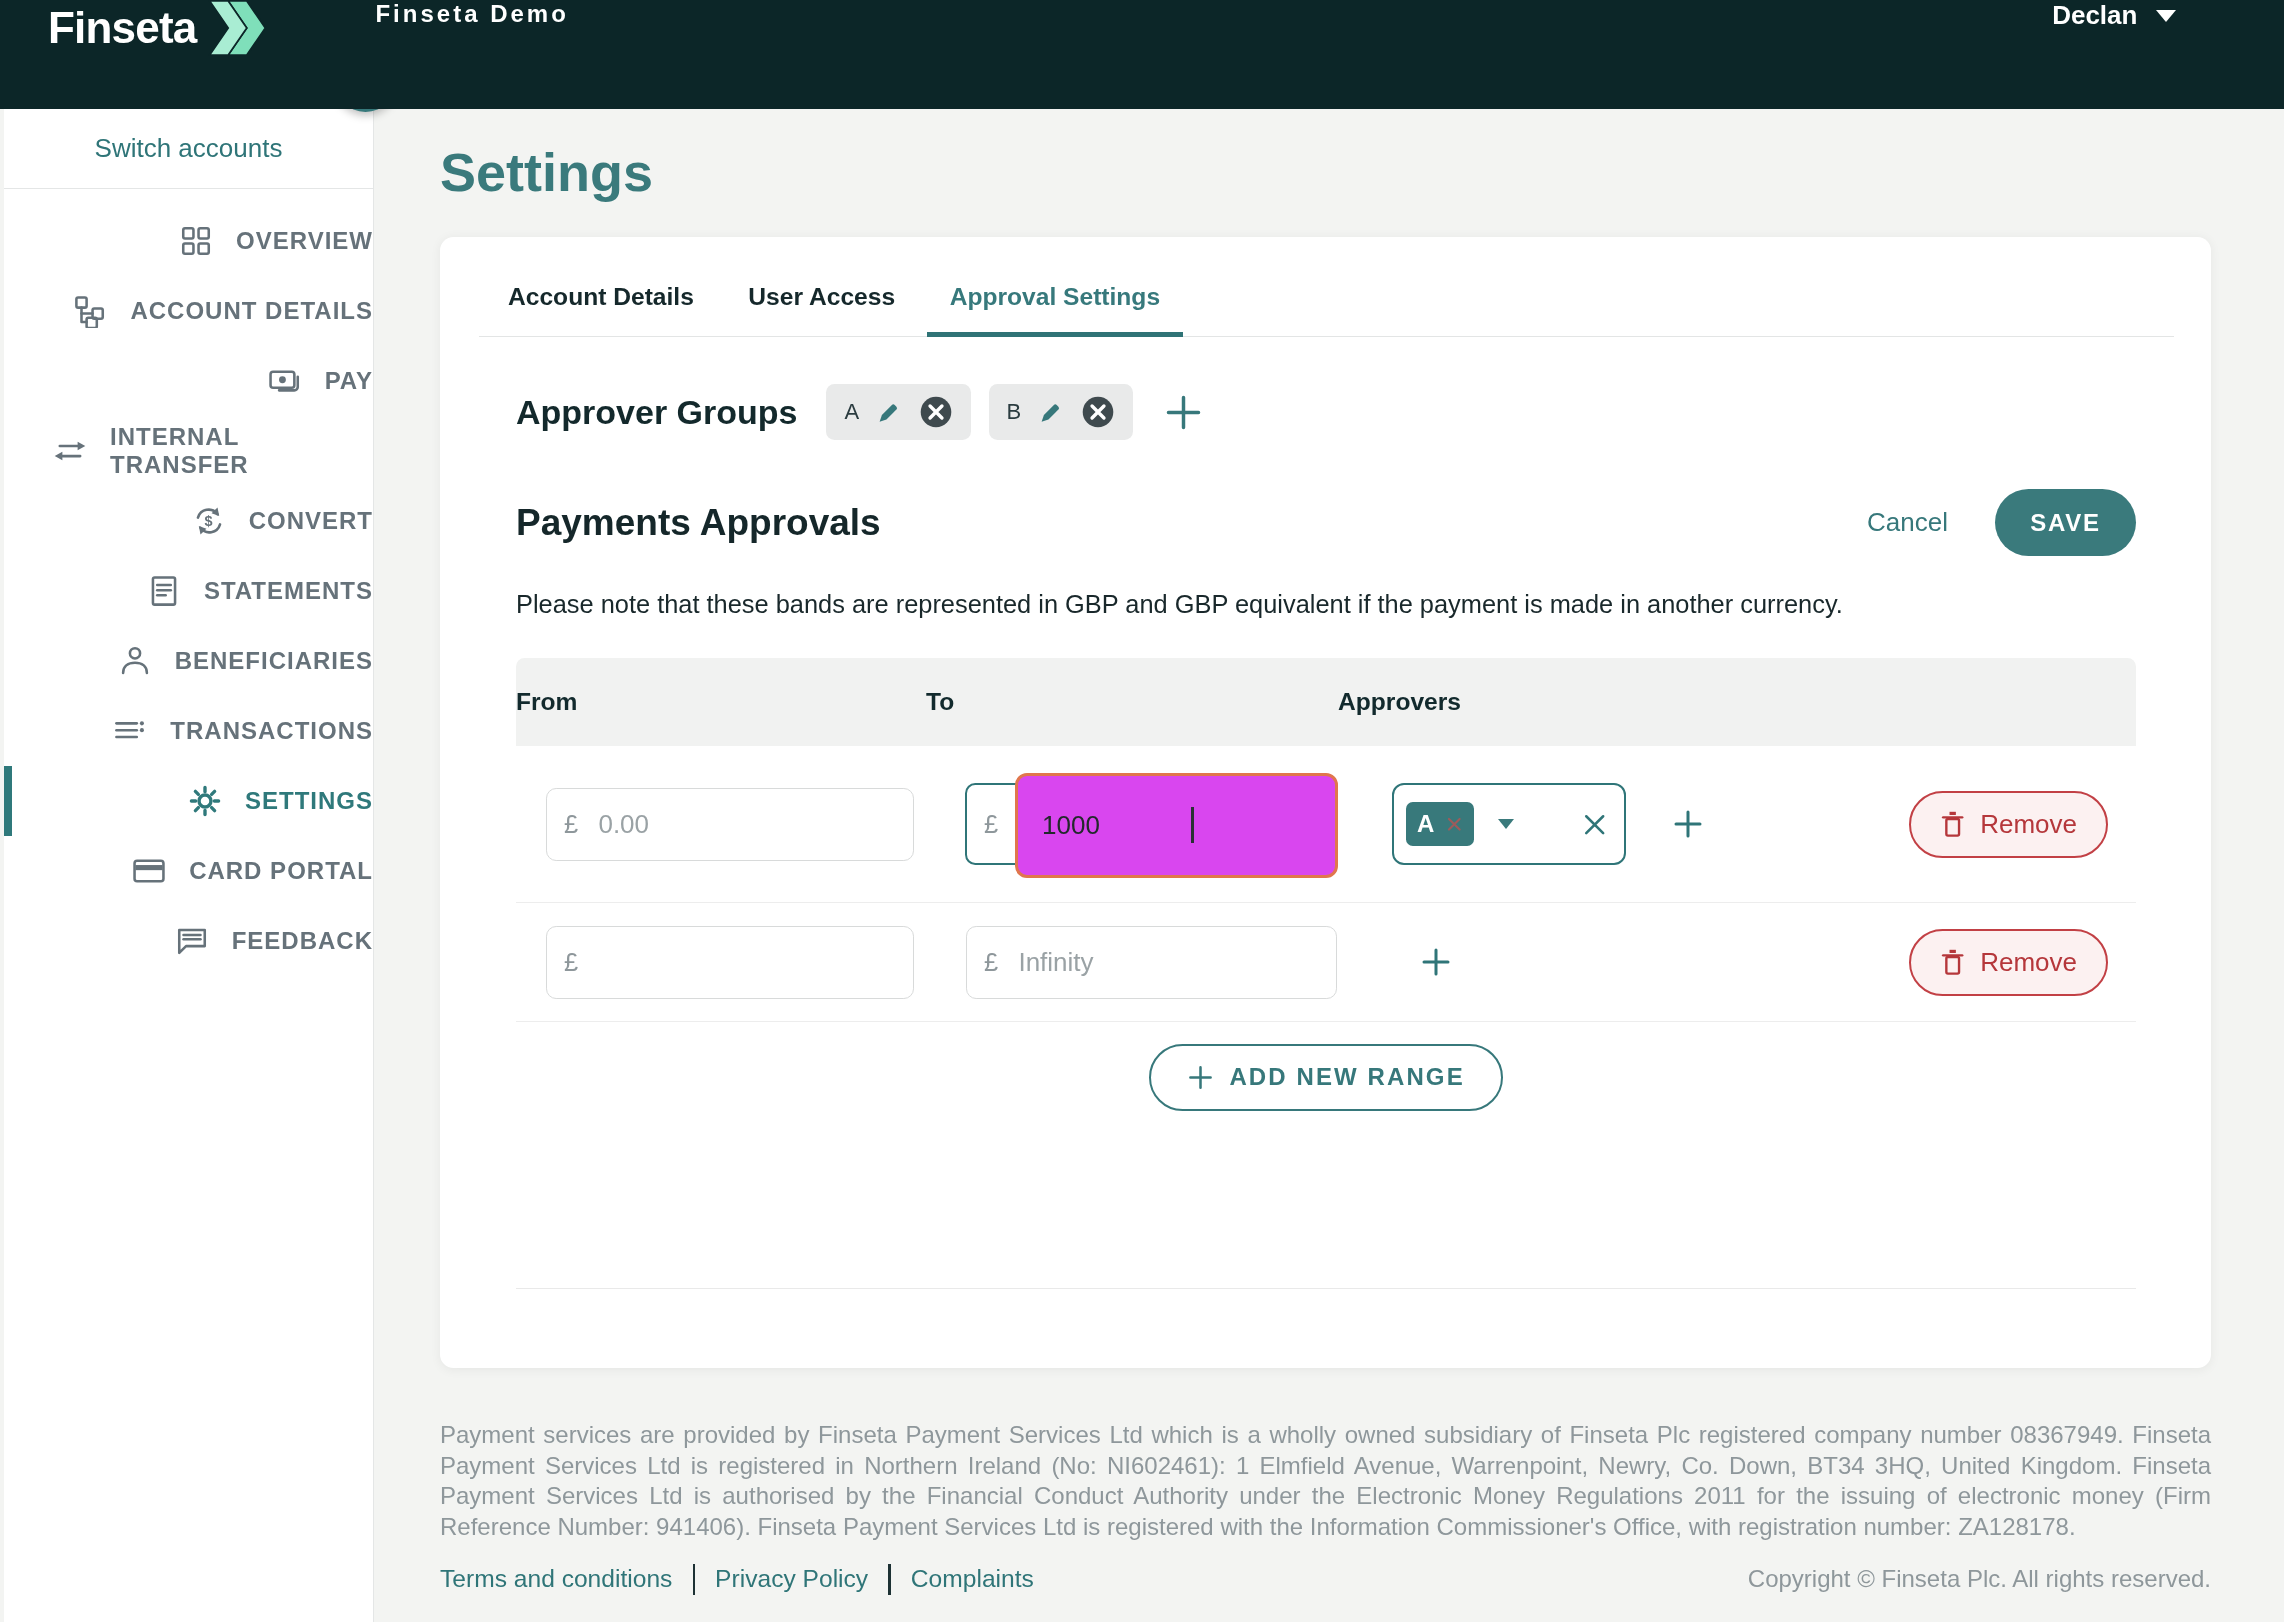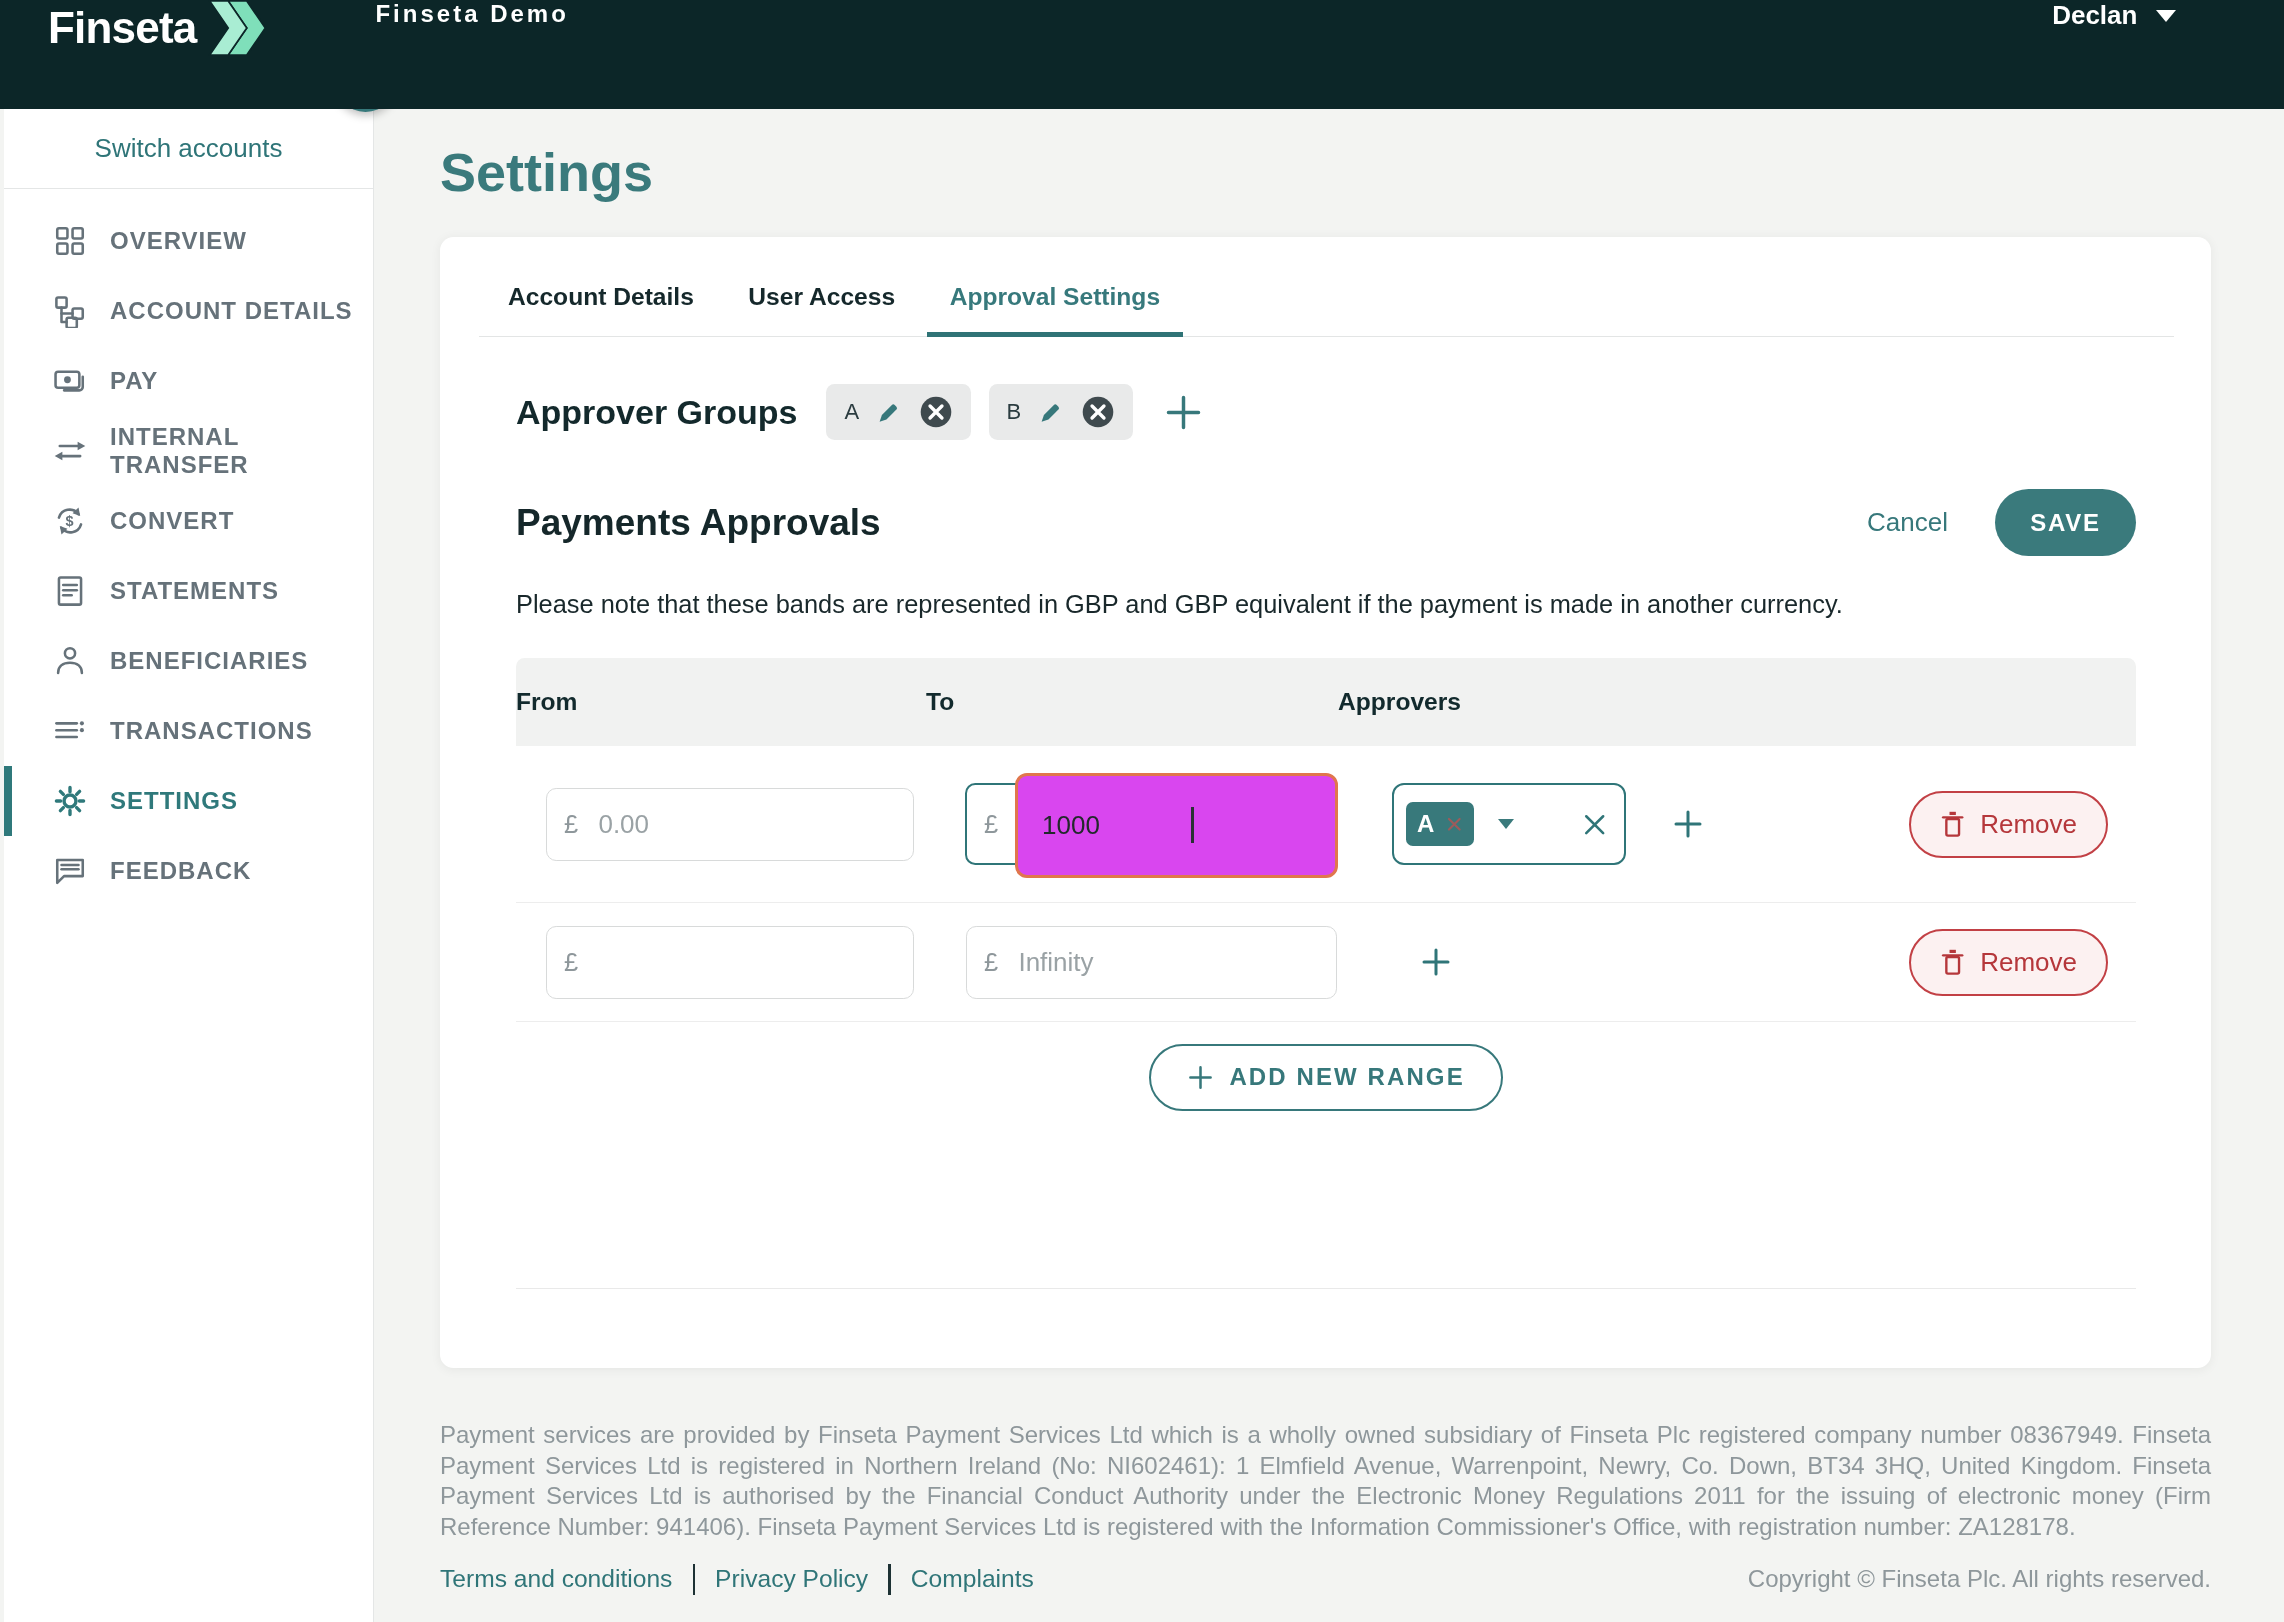--- a/index.html
+++ b/index.html
@@ -23,21 +23,21 @@
   
   .sidebar { position:absolute; top:109px; left:4px; bottom:0; width:370px; background:#fff;
     border-right:0.8px solid #E4E6E6; z-index:5; }
   .switch { height:80px; border-bottom:0.8px solid #E4E6E6; display:flex; align-items:center;
     justify-content:center; font-size:26px; color:#2F7578; cursor:pointer; }
   .collapse { position:absolute; top:49px; left:334px; width:63px; height:63px; border-radius:50%;
     background:#37797B; display:flex; align-items:center; justify-content:center;
     box-shadow:0 3.4px 8.5px rgba(0,0,0,.25); z-index:7; cursor:pointer; }
   .nav { padding-top:17px; }
   .nav-item { position:relative; height:70px; display:flex; align-items:center; padding-left:49px;
-    gap:23px; color:#66727A; font-size:24px; font-weight:600; letter-spacing:1px; cursor:pointer; }
+    gap:23px; color:#66727A; font-size:24px; font-weight:600; letter-spacing:1px; cursor:pointer;justify-content:flex-end; }
   .nav-item svg { width:34px; height:34px; flex:none; stroke:#66727A; fill:none;
     stroke-width:3; stroke-linecap:round; stroke-linejoin:round; }
   .nav-item svg .fillpart { fill:#66727A; stroke:none; }
   .nav-item.active { color:#2F797B; font-weight:700; }
   .nav-item.active svg { stroke:#2F797B; }
   .nav-item.active::before { content:""; position:absolute; left:0; top:0; bottom:0; width:7.6px; background:#2F797B; }
 
   
   .main { position:absolute; left:371px; top:109px; right:0; bottom:0; padding:0 73px 0 69px; }
   .page-title { margin-top:32px; font-size:54px; font-weight:700; color:#3A7A7C; }
@@ -217,20 +217,27 @@
     </div>
     <div class="nav-item active">
       <svg viewBox="0 0 40 40" style="stroke-width:4">
         <circle cx="20" cy="20" r="7"></circle>
         <path d="M31 20 H36 M27.8 27.8 L31.3 31.3 M20 31 V36 M12.2 27.8 L8.7 31.3 M9 20 H4 M12.2 12.2 L8.7 8.7 M20 9 V4 M27.8 12.2 L31.3 8.7"></path>
       </svg>
       <span>SETTINGS</span>
     </div>
     <div class="nav-item">
       <svg viewBox="0 0 40 40">
+          <rect x="3" y="8" width="34" height="24" rx="3"></rect>
+          <rect class="fillpart" x="4" y="13" width="32" height="6"></rect>
+        </svg>
+      <span>CARD PORTAL</span>
+    </div>
+    <div class="nav-item">
+      <svg viewBox="0 0 40 40">
           <path d="M5 7 h30 v19 h-22 l-8 8 z"></path>
           <path d="M10 13 h20"></path>
           <path d="M10 18 h20"></path>
         </svg>
       <span>FEEDBACK</span>
     </div>
   </nav>
 </aside>
 
 <div class="collapse">

